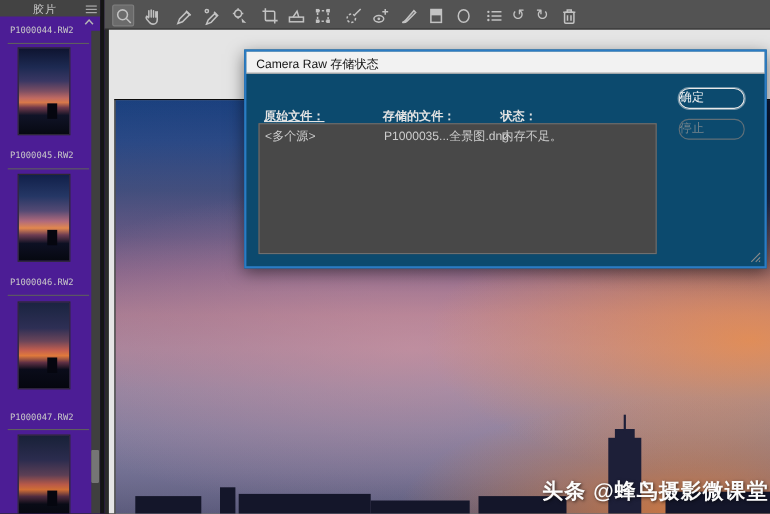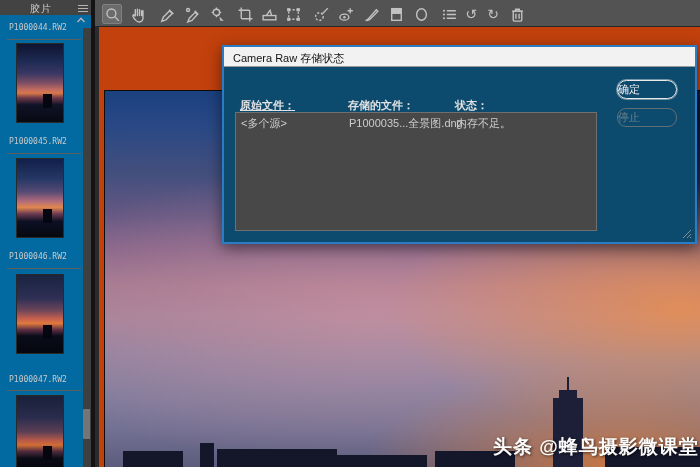--- a/index.html
+++ b/index.html
@@ -1,21 +1,21 @@
 <!DOCTYPE html>
 <html><head>
 <meta charset="utf-8">
 <style>
   * { margin:0; padding:0; box-sizing:border-box; }
   html,body { width:700px; height:467px; background:#1e1e1e; overflow:hidden; }
   body { font-family:"Liberation Sans","DejaVu Sans",sans-serif; position:relative; }
   #app { position:absolute; inset:0; width:700px; height:467px; background:#2b2b2b; overflow:hidden; }
 
   
-  .filmstrip { position:absolute; left:0; top:0; width:95px; height:467px; background:#0369a1; overflow:hidden; border-right:4px solid #141414; }
+  .filmstrip { position:absolute; left:0; top:0; width:95px; height:467px; background:#4c1d95; overflow:hidden; border-right:4px solid #141414; }
   .fs-header { position:absolute; left:0; top:0; width:95px; height:15px; background:#434343; }
   .fs-title { position:absolute; left:30px; top:2px; font-size:10px; color:#cfcfcf; letter-spacing:1px; }
   .fs-menu { position:absolute; right:7px; top:3px; width:10px; height:9px; cursor:pointer; }
   .fs-menu div { height:1px; background:#b5b5b5; margin-top:2px; }
   .fs-collapse { position:absolute; right:5px; top:16px; width:10px; height:8px; }
   .fs-label { position:absolute; left:9px; width:80px; font-family:"DejaVu Sans Mono","Liberation Mono",monospace; font-size:8px; color:#c9c9c9; letter-spacing:0; }
   .fs-div { position:absolute; left:7px; width:74px; height:1px; background:#5e5e5e; }
   .fs-thumb { position:absolute; left:16px; width:48px; height:80px; border:1px solid #2a2a2a; cursor:pointer; }
   .fs-thumb::after { content:""; position:absolute; left:26px; bottom:14px; width:9px; height:14px; background:#05060f; }
   .tv1 { background:linear-gradient(180deg,#0e1430 0%,#1d2a52 22%,#3a3763 38%,#7e4f63 50%,#c06a62 58%,#d8784a 63%,#70394a 69%,#101327 78%,#070912 100%); }
@@ -26,21 +26,21 @@
   .fs-scrollthumb { position:absolute; right:1px; top:409px; width:7px; height:30px; background:#757575; border-radius:1px; }
 
   
   .toolbar { position:absolute; left:95px; top:0; width:605px; height:27px; background:#535353; border-bottom:1px solid #262626; }
   .tool { position:absolute; top:4px; width:20px; height:20px; display:flex; align-items:center; justify-content:center; cursor:pointer; color:#c2c2c2; }
   .tool svg { stroke:#c2c2c2; fill:none; stroke-width:1.3; }
   .tool.selected { background:#6b6b6b; border:1px solid #808080; border-radius:2px; }
   .tool .uni { font-size:14px; line-height:14px; color:#c2c2c2; font-family:"DejaVu Sans",sans-serif; }
 
   
-  .canvas { position:absolute; left:99px; top:27px; width:601px; height:440px; background:#c2410c; }
+  .canvas { position:absolute; left:99px; top:27px; width:601px; height:440px; background:#e5e5e5; }
   .photo { position:absolute; left:5px; top:63px; width:596px; height:377px; border-top:1px solid #0c0c0c; border-left:1px solid #0c0c0c;
     background:
       radial-gradient(420px 180px at 97% 58%, rgba(236,142,72,.8), rgba(236,142,72,0) 70%),
       radial-gradient(380px 150px at 88% 100%, rgba(226,126,56,.85), rgba(226,126,56,0) 70%),
       radial-gradient(520px 200px at 45% 60%, rgba(216,152,162,.5), rgba(216,152,162,0) 75%),
       radial-gradient(700px 280px at 12% 52%, rgba(152,112,142,.45), rgba(152,112,142,0) 75%),
       radial-gradient(620px 230px at 100% 6%, rgba(10,14,34,.85), rgba(10,14,34,0) 70%),
       linear-gradient(180deg,#173f7e 0%,#1d4484 10%,#2d4679 22%,#4f4e7e 33%,#7c5f88 42%,#a97e92 52%,#a98ba1 60%,#8d8aa8 70%,#7b80a2 80%,#6c7093 90%,#585a7b 100%);
     overflow:hidden; }
   .bld { position:absolute; background:#14162a; }

